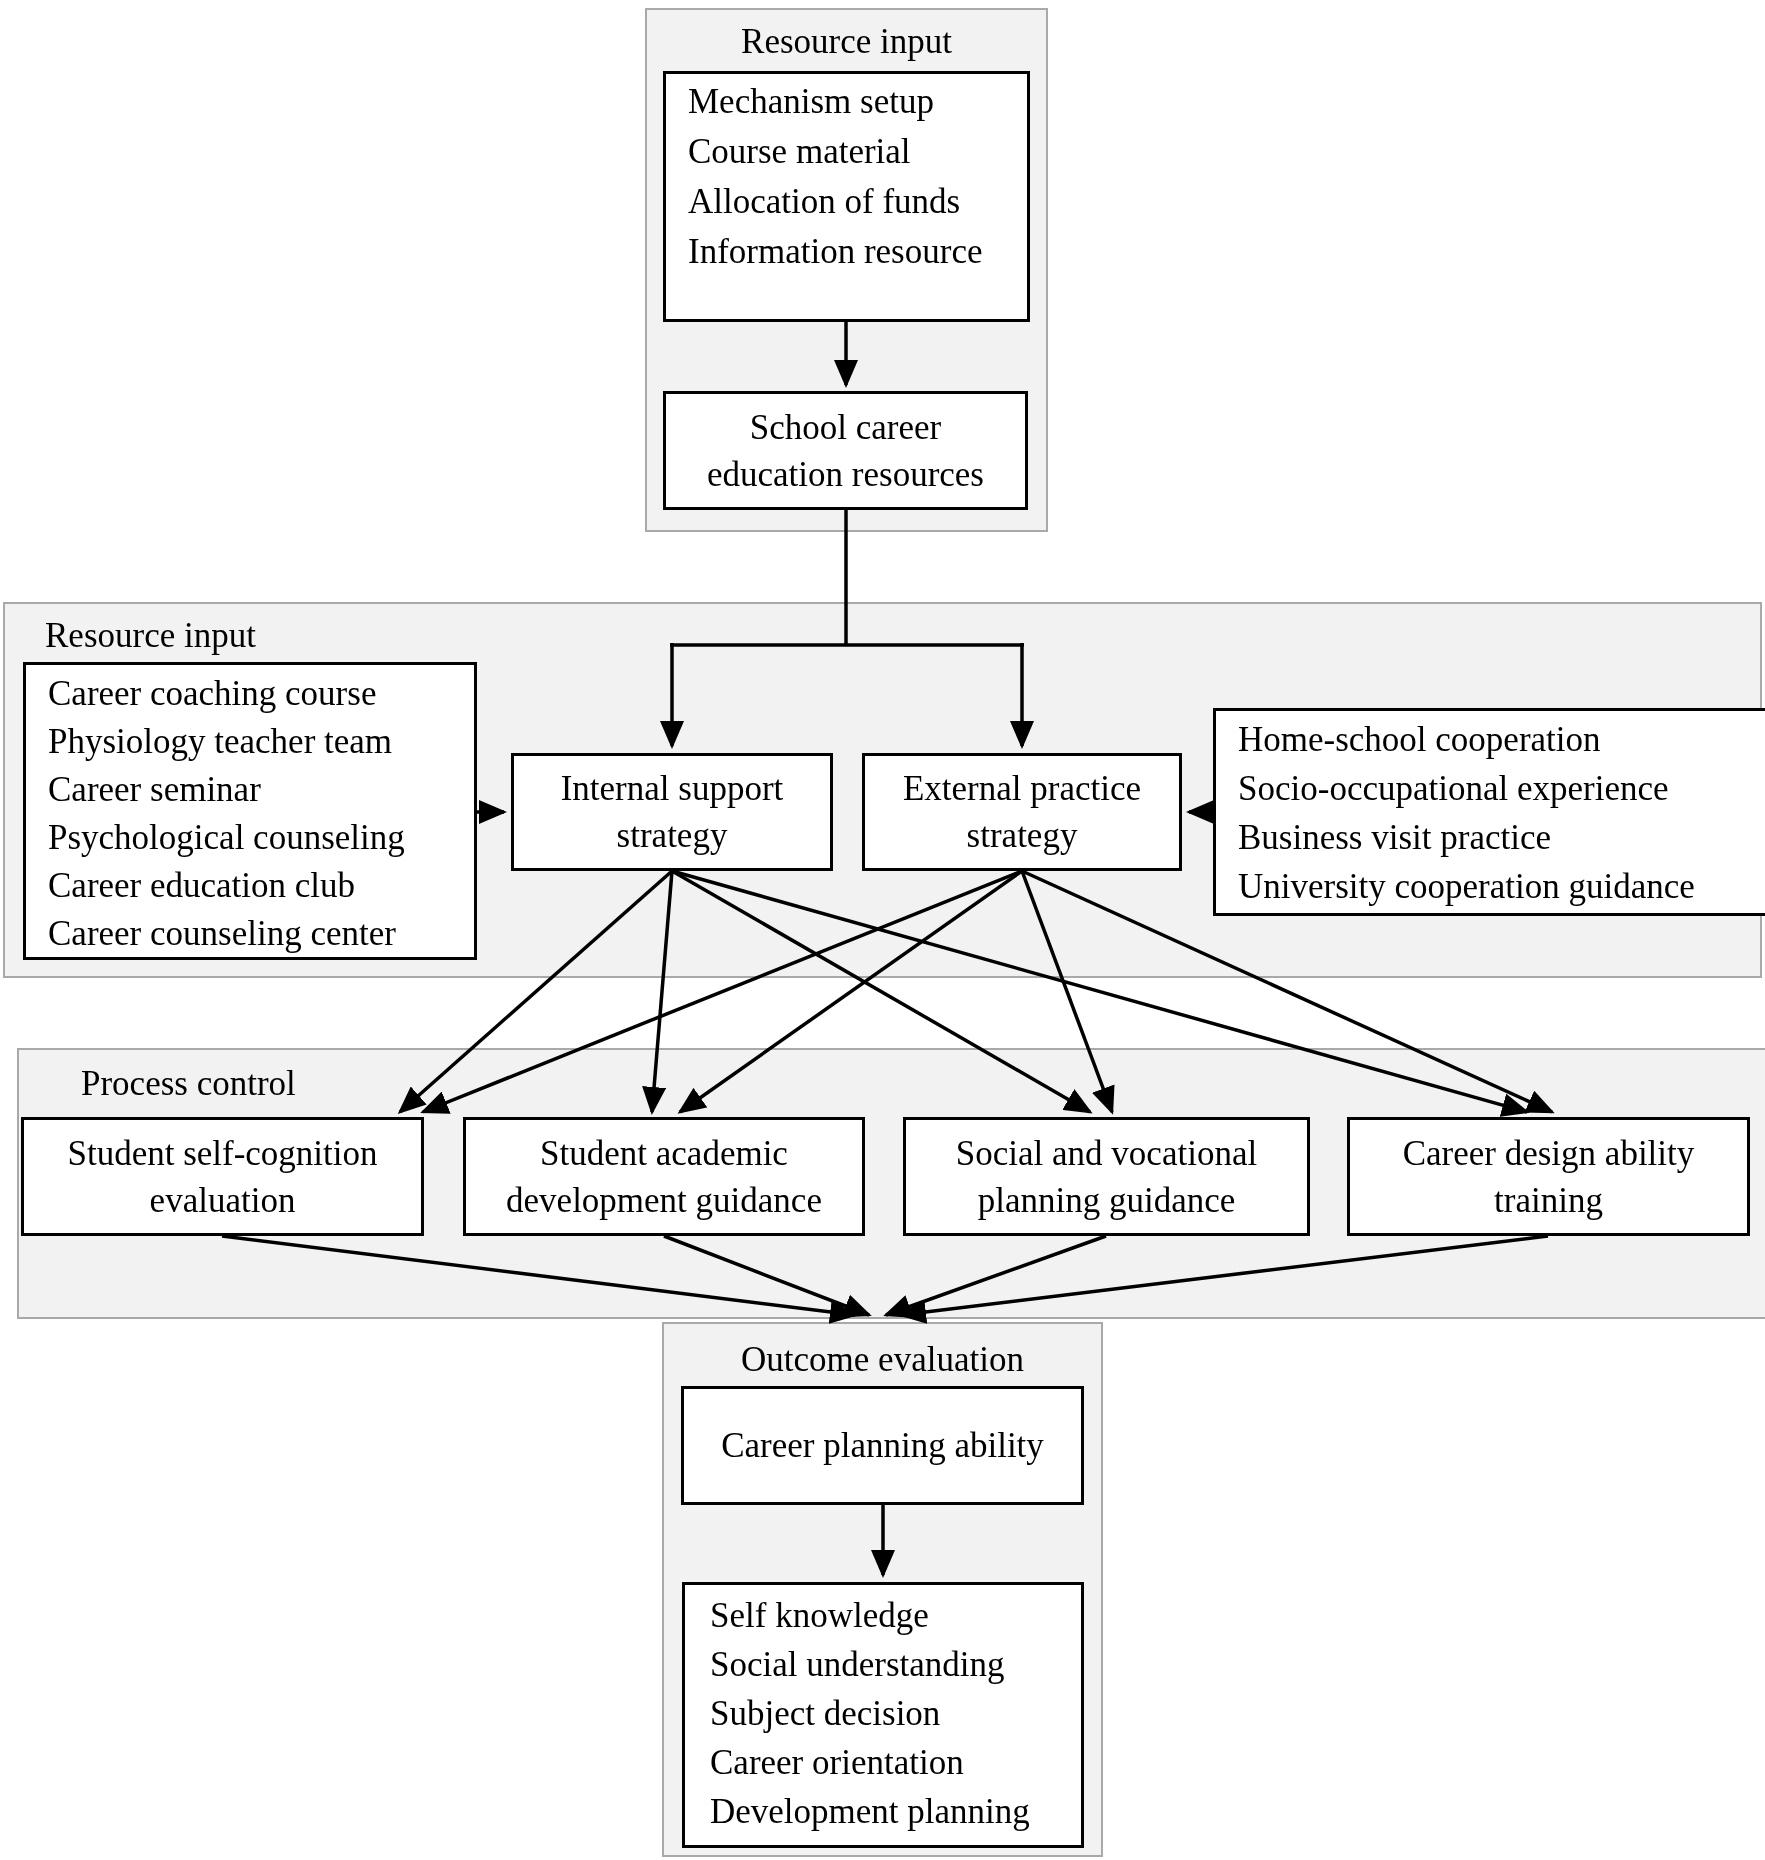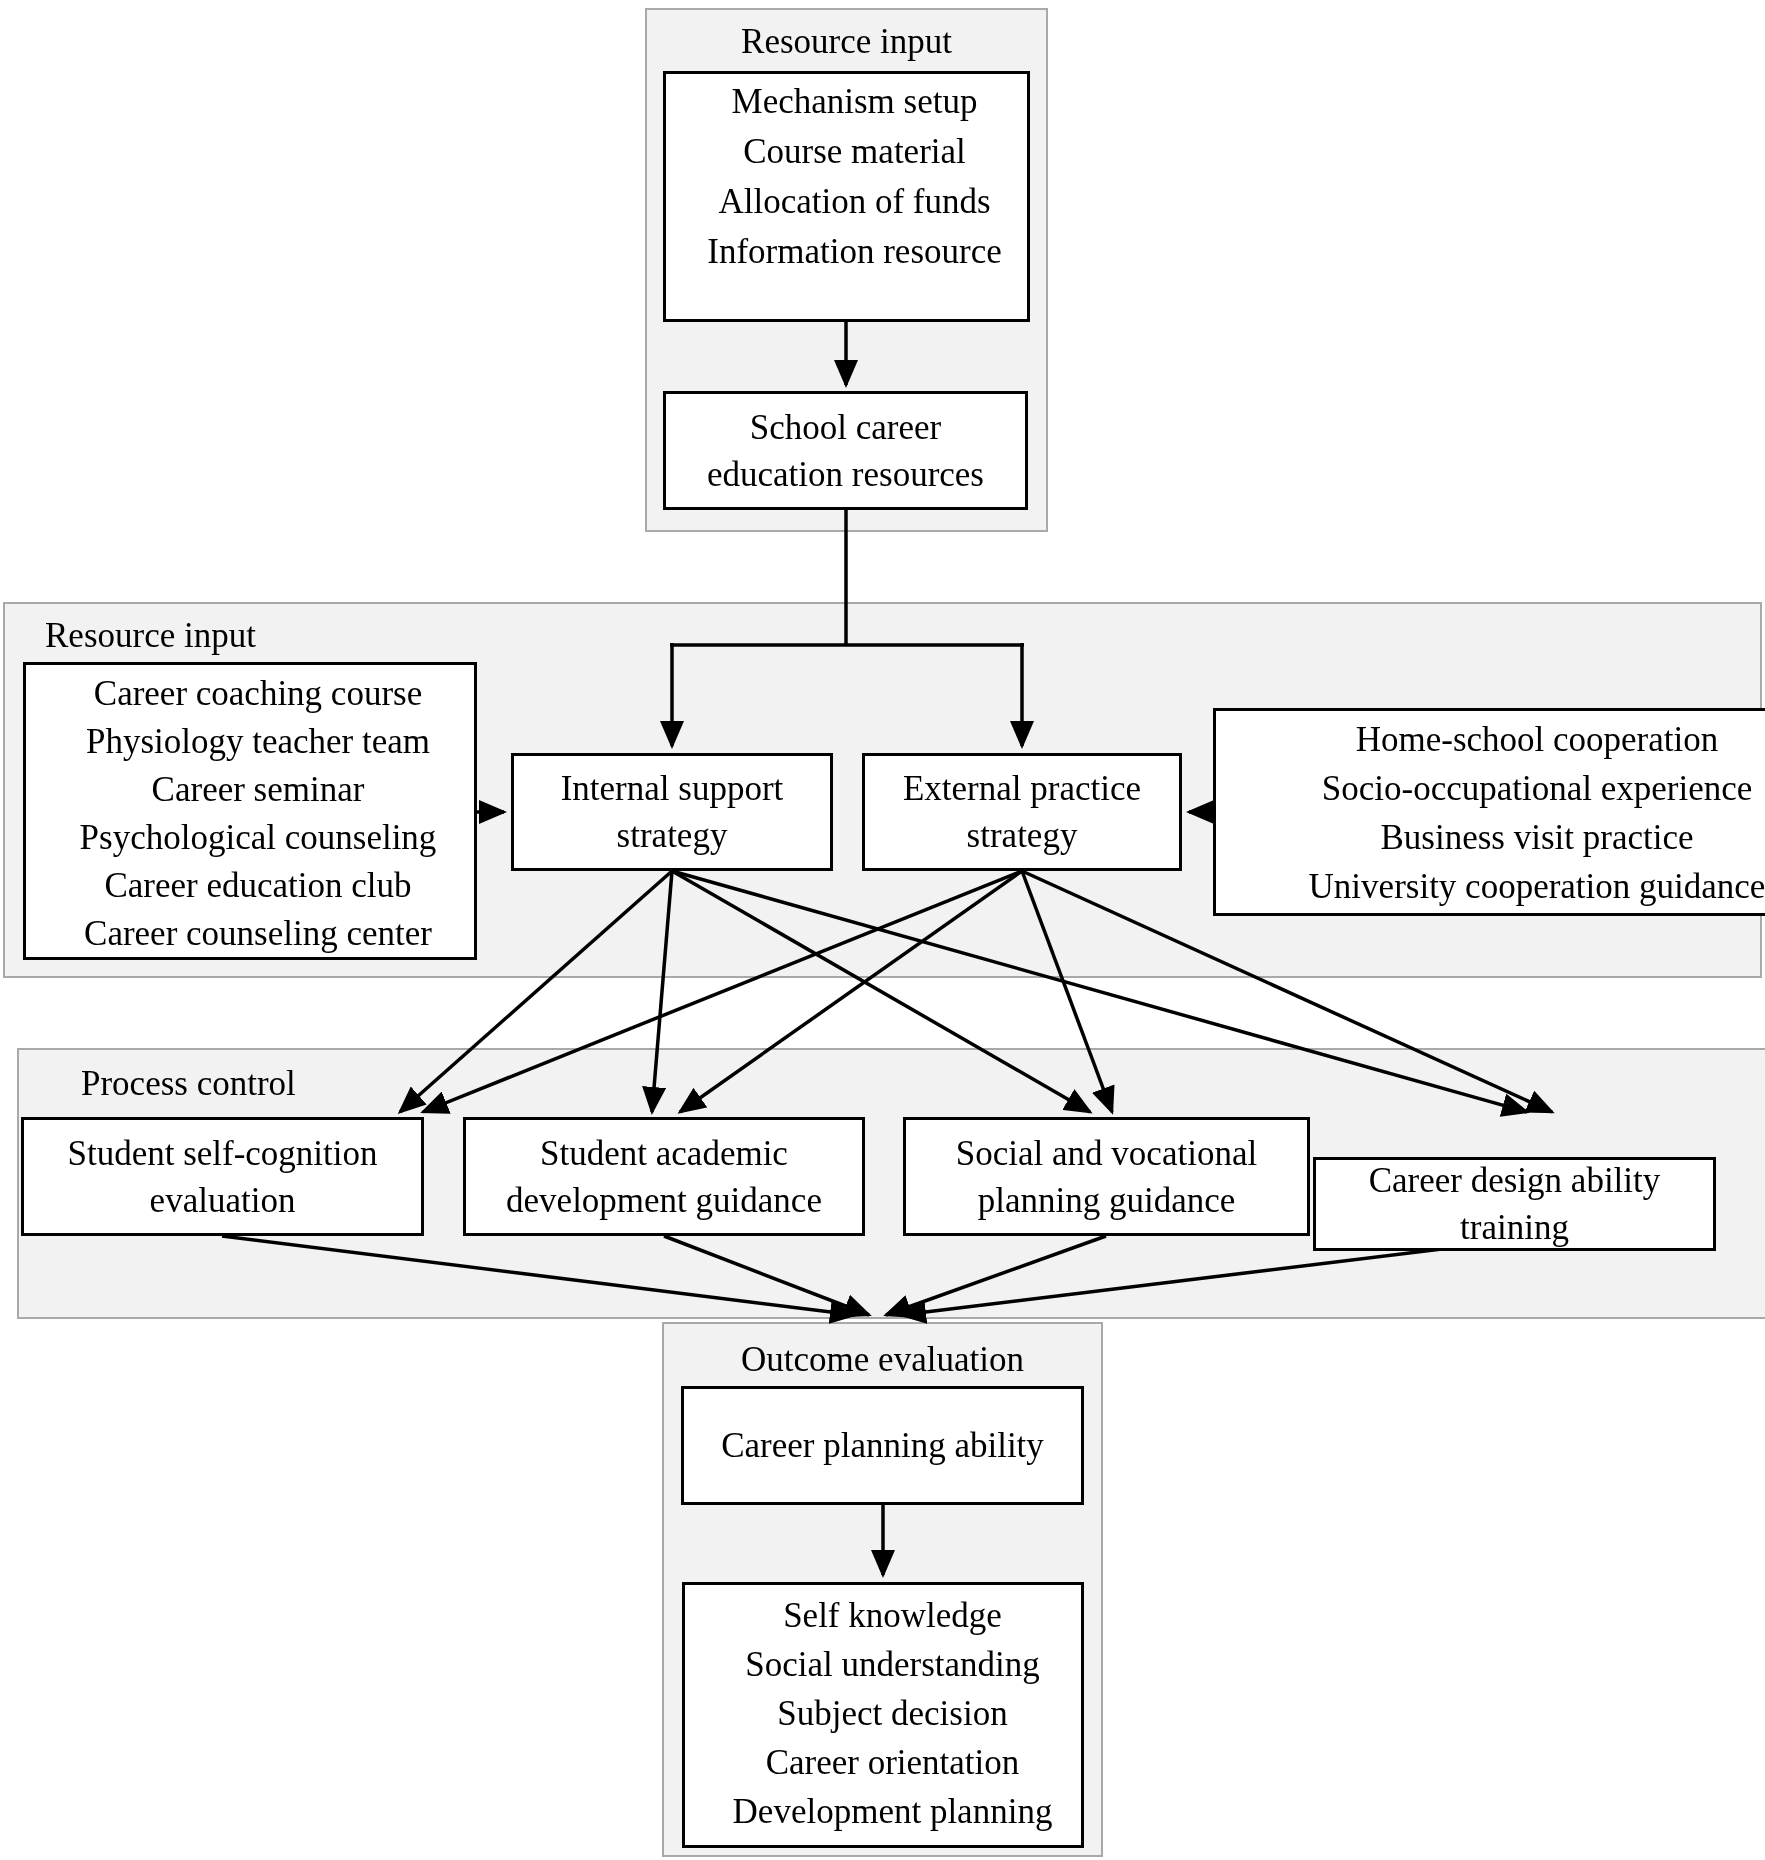--- a/index.html
+++ b/index.html
@@ -39,21 +39,21 @@
   .node.center{
     display:flex;align-items:center;justify-content:center;
     text-align:center;line-height:47px;padding:0 24px;
   }
   .node.list{
     line-height:49px;
     padding:5px 6px 0 22px;
     text-align:left;
     white-space:nowrap;
   }
-  .node.list .line{display:block;text-align:center;}
+  .node.list .line{display:block;}
 </style>
 </head>
 <body>
 
 <div class="canvas">
 
   <div class="container" style="left:645px;top:8px;width:403px;height:524px;">
     <div class="container-title centered" style="top:12px;">Resource input</div>
   </div>
 
@@ -134,21 +134,21 @@
     <span class="line">Business visit practice</span>
     <span class="line">University cooperation guidance</span>
   </div>
 
   <div class="node center" style="left:21px;top:1117px;width:403px;height:119px;">Student self-cognition evaluation</div>
 
   <div class="node center" style="left:463px;top:1117px;width:402px;height:119px;">Student academic development guidance</div>
 
   <div class="node center" style="left:903px;top:1117px;width:407px;height:119px;">Social and vocational planning guidance</div>
 
-  <div class="node center" style="left:1313px;top:1117px;width:403px;height:94px;margin-top:40px;">Career design ability training</div>
+  <div class="node center" style="left:1347px;top:1117px;width:403px;height:119px;">Career design ability training</div>
 
   <div class="node center" style="left:681px;top:1386px;width:403px;height:119px;">Career planning ability</div>
 
   <div class="node list" style="left:682px;top:1582px;width:402px;height:266px;padding-top:6px;padding-left:25px;">
     <span class="line">Self knowledge</span>
     <span class="line">Social understanding</span>
     <span class="line">Subject decision</span>
     <span class="line">Career orientation</span>
     <span class="line">Development planning</span>
   </div>

